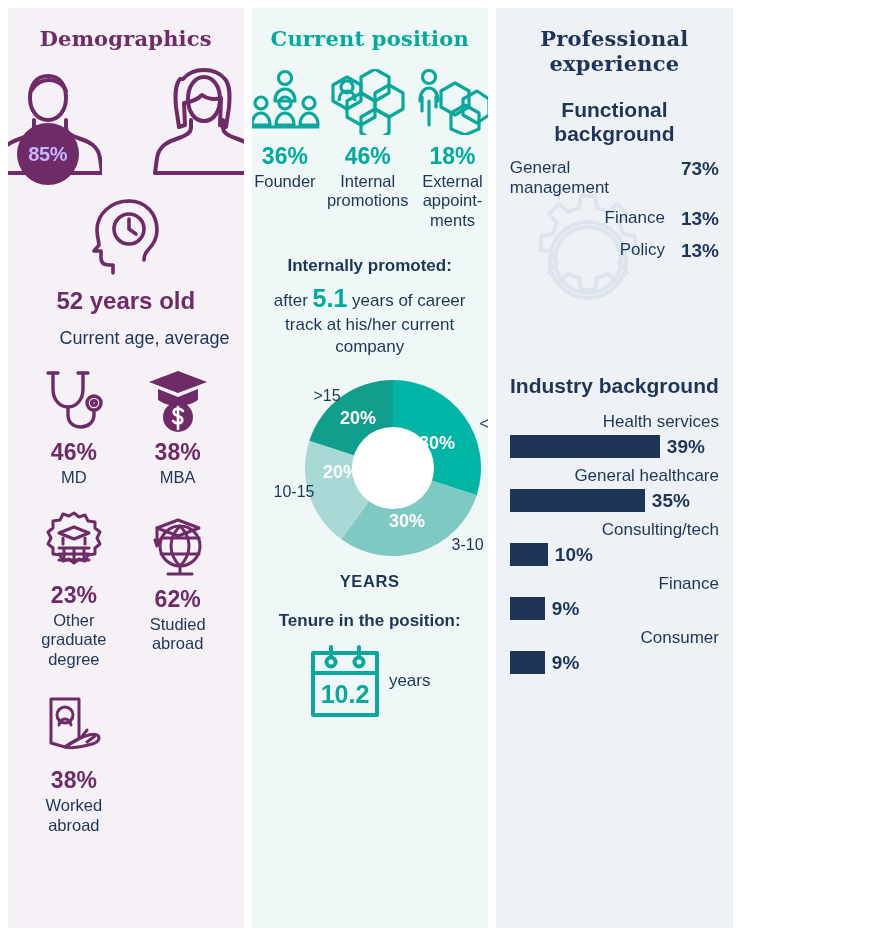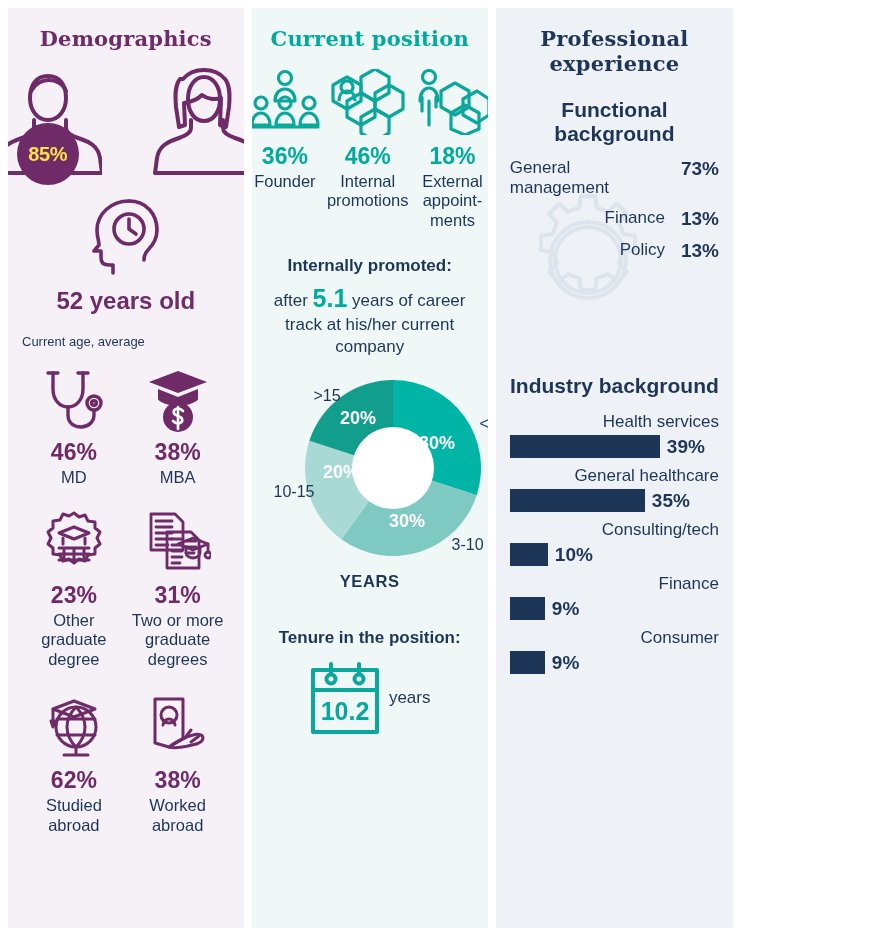--- a/index.html
+++ b/index.html
@@ -67,41 +67,41 @@
   .gender-block { position: relative; width: 108px; height: 112px; }
   .gender-badge {
     position: absolute;
     left: 50%;
     top: 58px;
     transform: translateX(-50%);
     width: 62px;
     height: 62px;
     border-radius: 50%;
     background: #6f2a68;
-    color: #fde047;
+    color: #c4b5fd;
     display: flex;
     align-items: center;
     justify-content: center;
     font-size: 20px;
     font-weight: bold;
     letter-spacing: -0.3px;
   }
   .brain-wrap { text-align: center; margin-top: 20px; }
   .big-stat-purple {
     text-align: center;
     color: #6f2a68;
     font-weight: bold;
     font-size: 24px;
     margin-top: 8px;
   }
   .sub-navy {
-    text-align: left;
-    color: #1d3557;
-    font-size: 13px;
-    margin-top: 19px;
+    text-align: right;
+    color: #1d3557;
+    font-size: 18px;
+    margin-top: 13px;
     line-height: 1.18;
   }
 
   .stat-grid {
     display: grid;
     grid-template-columns: 1fr 1fr;
     row-gap: 6px;
     margin-top: 18px;
   }
   .stat-cell { text-align: center; padding: 0 4px; }
@@ -181,21 +181,21 @@
     font-size: 16.5px;
     letter-spacing: 0.6px;
     margin-top: 4px;
   }
 
   .tenure-head {
     text-align: center;
     color: #1d3557;
     font-weight: bold;
     font-size: 17px;
-    margin-top: 37px;
+    margin-top: 20px;
   }
   .tenure-row {
     display: flex;
     align-items: center;
     justify-content: center;
     gap: 8px;
     margin-top: 12px;
   }
   .tenure-years { color: #1d3557; font-size: 17px; }
 
@@ -325,38 +325,20 @@
               <path d="M34 3l5 4 6-2 3 6 7 1v6l5 4-3 6 3 6-5 4v6l-7 1-3 6-6-2-5 4-5-4-6 2-3-6-7-1v-6l-5-4 3-6-3-6 5-4V11l7-1 3-6 6 2z"></path>
               <path d="M34 17 19 23l15 6 15-6z"></path>
               <path d="M23 28v6M45 28v6M19 38h30M19 44h30M19 50h30M24 38v12M34 38v12M44 38v12"></path>
             </g>
           </svg>
         </div>
         <div class="stat-value">23%</div>
         <div class="stat-label">Other graduate degree</div>
       </div>
 
-      <div class="stat-cell" style="margin-top:16px">
-        <div class="stat-icon">
-          <svg width="66" height="66" viewBox="0 0 66 66">
-            <g fill="none" stroke="#6f2a68" stroke-width="2.8" stroke-linejoin="round" stroke-linecap="round">
-              <path d="M6 4h24l8 8v28H6z"></path>
-              <path d="M11 11h16M11 17h16M11 23h16M11 29h16M11 35h12"></path>
-              <path d="M22 22h24l8 8v28H22z"></path>
-              <path d="M27 29h10M27 35h10M27 41h10M27 47h10M27 53h8"></path>
-              <path d="M41 31h10M41 37h10M41 43h8"></path>
-              <path d="M48 28 33 34l15 6 15-6z"></path>
-              <path d="M63 34v8M41 37v6c0 3 4 5 7 5s7-2 7-5v-6"></path>
-              <circle cx="63" cy="45" r="3"></circle>
-            </g>
-          </svg>
-        </div>
-        <div class="stat-value">31%</div>
-        <div class="stat-label">Two or more graduate degrees</div>
-      </div>
 
       <div class="stat-cell" style="margin-top:20px">
         <div class="stat-icon">
           <svg width="66" height="66" viewBox="0 0 66 66">
             <g fill="none" stroke="#6f2a68" stroke-width="3" stroke-linejoin="round" stroke-linecap="round">
               <circle cx="35" cy="32" r="20"></circle>
               <path d="M35 12c-6 6-9 13-9 20s3 14 9 20c6-6 9-13 9-20s-3-14-9-20z"></path>
               <path d="M16 24h38M16 40h38"></path>
               <path d="M33 6 12 14l21 8 21-8z"></path>
               <path d="M12 14v12"></path>

